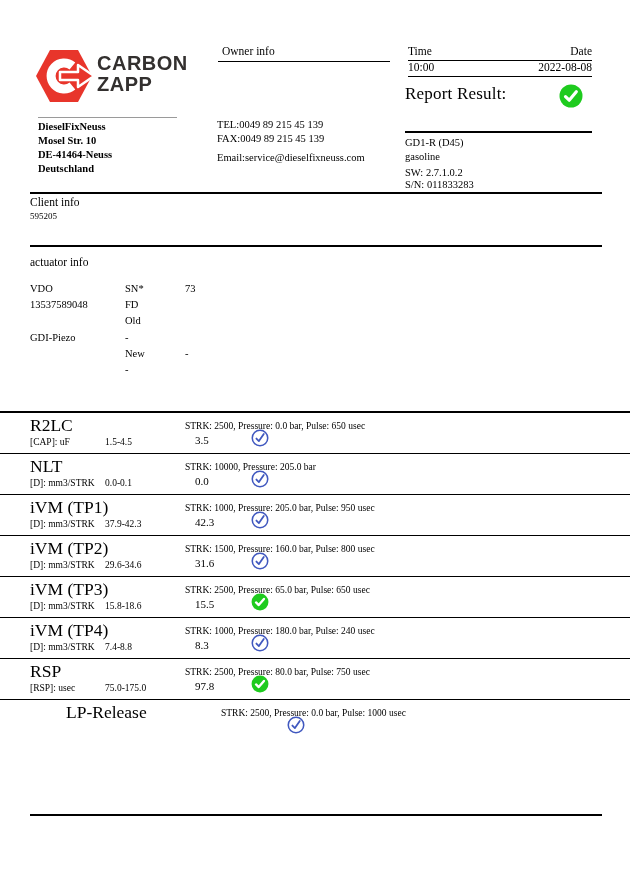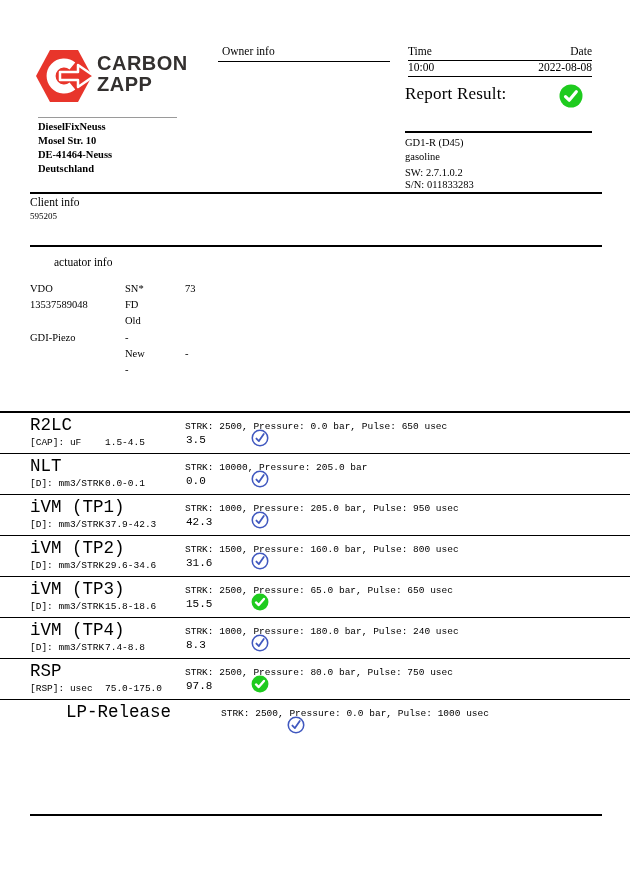--- a/index.html
+++ b/index.html
@@ -18,36 +18,36 @@
   .report-result{position:absolute;left:405px;top:84px;font-size:17px;letter-spacing:.2px;}
 
   .addr{position:absolute;left:38px;top:120px;font-size:10.5px;font-weight:bold;line-height:14px;}
   .contact{position:absolute;left:217px;top:118px;font-size:10.5px;line-height:14px;}
   .contact .email{margin-top:5px;}
   .machine{position:absolute;left:405px;top:136px;font-size:10.5px;line-height:14px;}
   .machine .swsn{margin-top:3px;line-height:11.5px;}
 
   .client-label{position:absolute;left:30px;top:196px;font-size:11.5px;}
   .client-value{position:absolute;left:30px;top:211px;font-size:9px;}
-  .actuator-label{position:absolute;left:30px;top:256px;font-size:11.5px;margin-left:24px;}
+  .actuator-label{position:absolute;left:30px;top:256px;font-size:11.5px;}
 
   .agrid{position:absolute;left:0;top:283px;width:554px;}
   .arow{position:relative;height:16.2px;font-size:10.5px;}
   .arow span{position:absolute;top:0;white-space:pre;}
   .ac1{left:30px;} .ac2{left:125px;} .ac3{left:185px;}
 
   
-  .ttable{position:absolute;left:0;top:411px;width:630px;border-top:2px solid #000;font-family:Liberation Mono, monospace;}
+  .ttable{position:absolute;left:0;top:411px;width:630px;border-top:2px solid #000;}
   .trow{position:relative;height:41px;border-bottom:1.5px solid #000;box-sizing:border-box;}
   .trow:last-child{border-bottom:none;height:46px;margin-left:36px;}
   .tname{position:absolute;left:30px;top:2px;font-size:17.5px;}
   .tparams{position:absolute;left:185px;top:8px;font-size:9.5px;}
   .tlabel{position:absolute;left:30px;top:24px;font-size:9.5px;}
   .trange{position:absolute;left:105px;top:24px;font-size:9.5px;}
-  .tvalue{position:absolute;left:186px;top:21px;font-size:11px;}
+  .tvalue{position:absolute;left:195px;top:21px;font-size:11px;}
   .ticon{position:absolute;left:251px;top:16px;width:18px;height:18px;}
   .trow:not([data-result="pass-green"]) .icon-green{display:none;}
 
   .footer-page{position:absolute;left:0;top:836px;width:572px;text-align:center;font-size:11px;}
 </style>
 </head>
 <body>
 
 <div class="page">
 
@@ -82,20 +82,25 @@
     <path d="M6.5 12.6 L10.2 16.2 L17.3 7.8" fill="none" stroke="#ffffff" stroke-width="3.2" stroke-linecap="round" stroke-linejoin="round"></path>
   </svg>
 
   <div class="addr">
     <div>DieselFixNeuss</div>
     <div>Mosel Str. 10</div>
     <div>DE-41464-Neuss</div>
     <div>Deutschland</div>
   </div>
 
+  <div class="contact">
+    <div>TEL:0049 89 215 45 139</div>
+    <div>FAX:0049 89 215 45 139</div>
+    <div class="email">Email:service@dieselfixneuss.com</div>
+  </div>
 
   <div class="rule" style="left:405px;top:131px;width:187px;height:1.5px"></div>
   <div class="machine">
     <div>GD1-R (D45)</div>
     <div>gasoline</div>
     <div class="swsn">
       <div>SW: 2.7.1.0.2</div>
       <div>S/N: 011833283</div>
     </div>
   </div>

